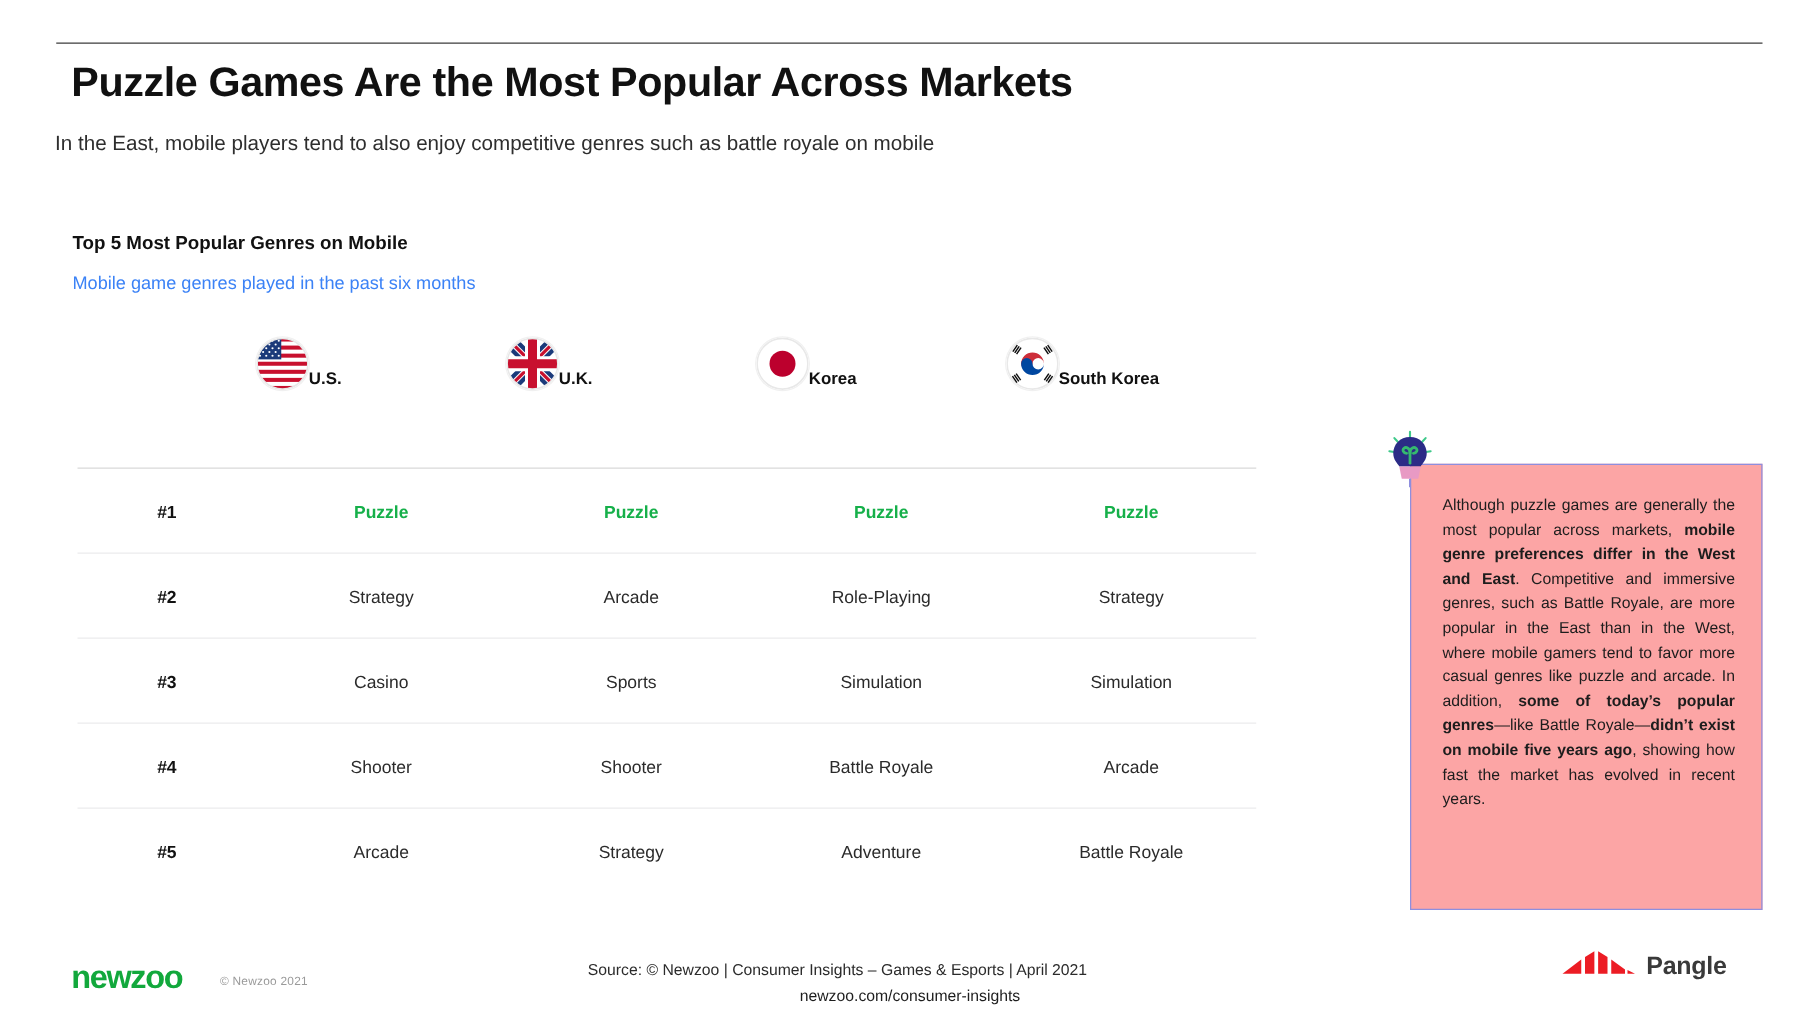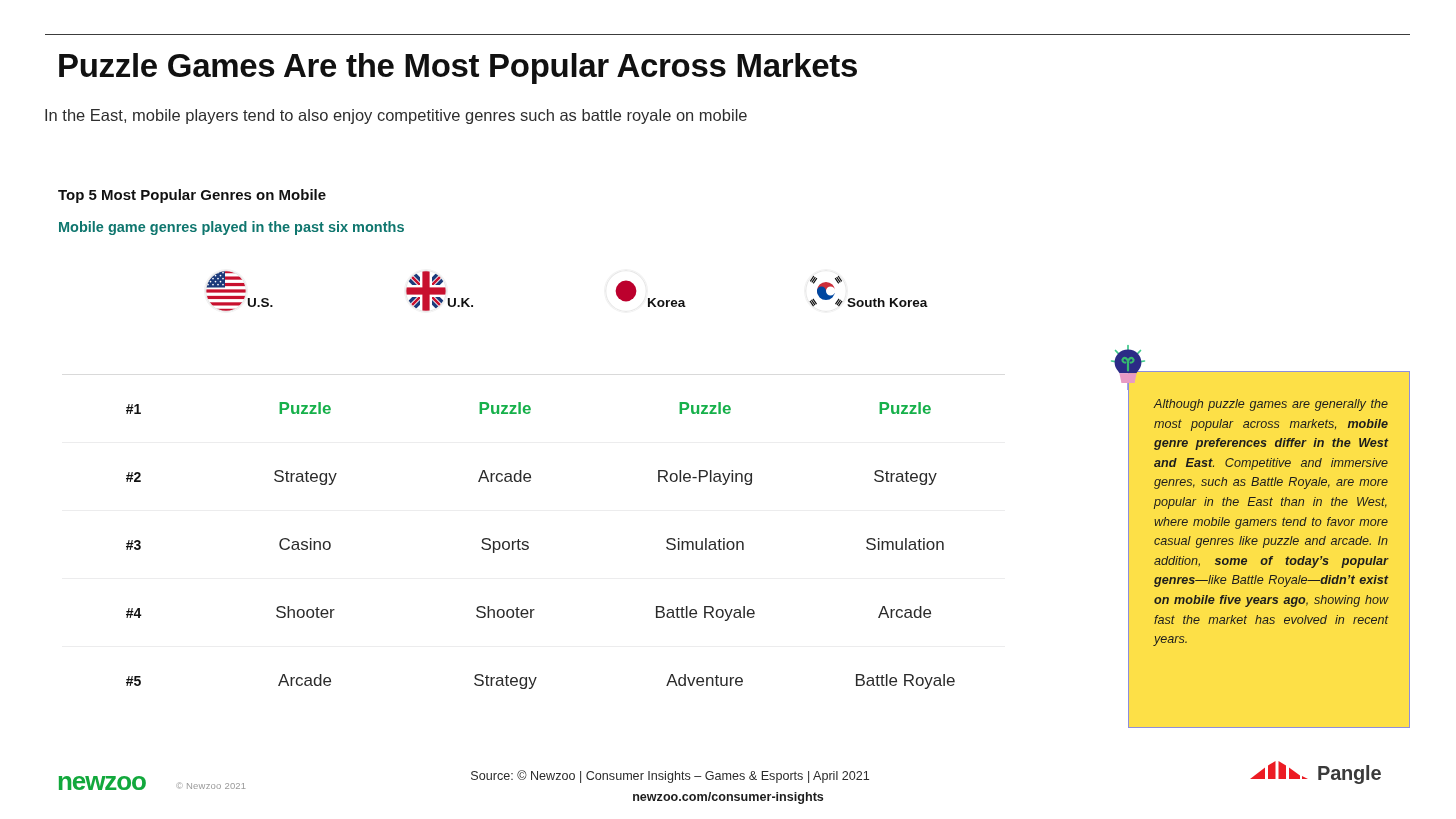--- a/index.html
+++ b/index.html
@@ -51,22 +51,22 @@
     left: 58px; top: 186px;
     font-size: 15px;
     font-weight: 700;
     color: #111111;
     white-space: nowrap;
   }
   .chart-sub {
     position: absolute;
     left: 58px; top: 219px;
     font-size: 14.5px;
-    font-weight: 700;
-    color: #0f766e;
+    font-weight: 400;
+    color: #3b82f6;
     white-space: nowrap;
   }
 
   
   .table {
     position: absolute;
     left: 62px; top: 262px;
     width: 943px;
   }
   .t-row {
@@ -119,37 +119,36 @@
     width: 943px;
   }
 
   .body-row { height: 67px; }
   .rank {
     font-size: 14px;
     font-weight: 700;
     color: #111111;
   }
   .genre {
-    font-size: 17px;
+    font-size: 14px;
     font-weight: 400;
     color: #2b2b2b;
   }
   .genre.top {
     color: #16b04a;
     font-weight: 700;
   }
 
   
   .callout {
     position: absolute;
     left: 1128px; top: 371px;
     width: 282px; height: 357px;
     border: 1.4px solid #8e8ede;
-    background: #fde047;
-    font-style: italic;
+    background: #fca5a5;
   }
   .callout-text {
     padding: 23px 21px 0 25px;
     font-size: 12.6px;
     line-height: 19.6px;
     color: #1d1d1d;
     text-align: justify;
     text-justify: inter-word;
     hyphens: none;
   }
@@ -184,21 +183,21 @@
     text-align: center;
     font-size: 12.6px;
     color: #2b2b2b;
   }
   .source-line2 {
     position: absolute;
     left: 0; top: 790px;
     width: 1456px;
     text-align: center;
     font-size: 12.6px;
-    font-weight: 700;
+    font-weight: 400;
     color: #1d1d1d;
   }
   .pangle {
     position: absolute;
     left: 1248px; top: 759px;
     display: flex;
     align-items: center;
     gap: 7px;
   }
   .pangle-word {

